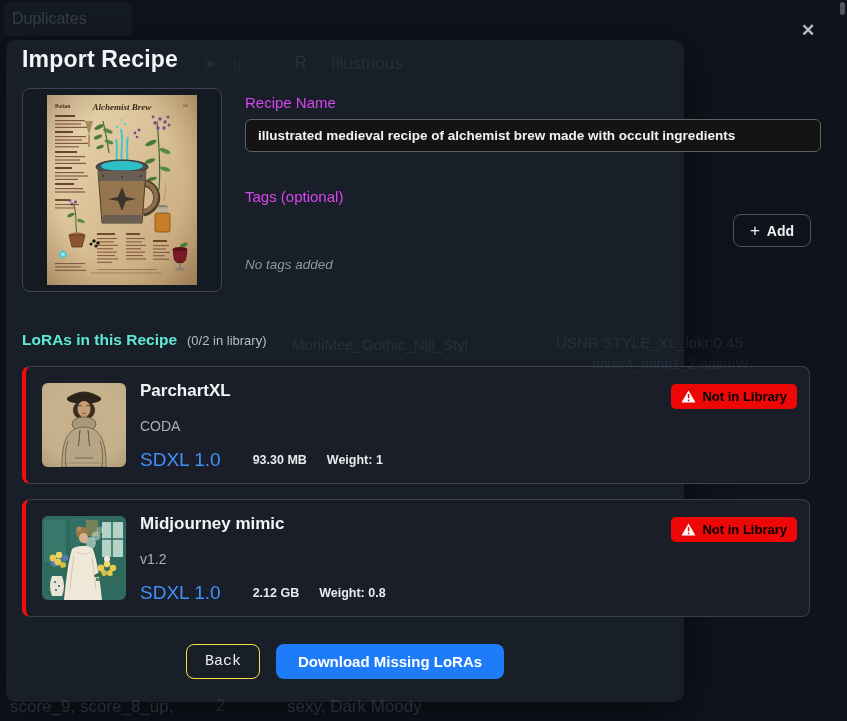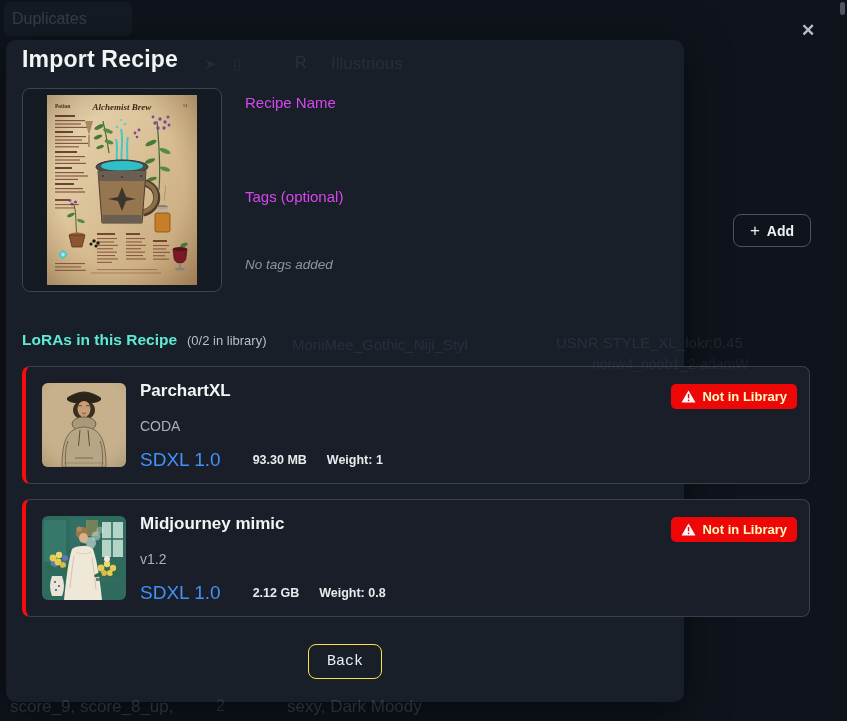--- a/index.html
+++ b/index.html
@@ -87,21 +87,21 @@
   .lora-thumb { position:absolute; left:16px; top:16px; width:84px; height:84px; border-radius:6px; overflow:hidden; }
   .lora-thumb svg { display:block; }
   .lora-name { position:absolute; left:114px; top:14px; font-size:17px; font-weight:700; color:#f2f3f5; }
   .lora-version { position:absolute; left:114px; top:51px; font-size:14px; color:#a9afb9; }
   .lora-meta { position:absolute; left:114px; top:82px; display:flex; align-items:center; }
   .base-model { color:#4292f7; font-size:19px; cursor:pointer; }
   .lora-size { margin-left:32px; font-size:12.5px; font-weight:700; color:#e9eaec; }
   .lora-weight { margin-left:20px; font-size:12.5px; font-weight:700; color:#e9eaec; }
   .badge {
     position:absolute; right:12px; top:17px; height:25px; padding:0 10px;
-    background:#ee0707; border-radius:5px; color:#fef9c3;
+    background:#ee0707; border-radius:5px; color:#000000;
     display:flex; align-items:center; gap:6px; font-size:13px; font-weight:700;
   }
 
   .footer { position:absolute; left:0; right:0; top:604px; display:flex; justify-content:center; gap:16px; }
   .back-btn {
     height:35px; padding:0 18px; background:transparent; border:1px solid #fde047;
     border-radius:8px; color:#eceef0; font-size:15px; cursor:pointer;
     font-family:Liberation Mono, monospace;
   }
   .download-btn {
@@ -282,20 +282,21 @@
         <rect x="8" y="168" width="30" height="1.1"></rect>
           <rect x="8" y="171.4" width="26" height="1.1"></rect>
           <rect x="8" y="174.8" width="31" height="1.1"></rect>
         <rect x="50" y="174" width="60" height="1.1" opacity=".6"></rect>
           <rect x="44" y="177.4" width="70" height="1.1" opacity=".5"></rect>
       </g>
     </svg>
   </div>
 
   <label class="field-label lbl-name">Recipe Name</label>
+  <input class="text-input name-input" type="text" value="illustrated medieval recipe of alchemist brew made with occult ingredients" style="">
 
   <label class="field-label lbl-tags">Tags (optional)</label>
   <button class="add-btn">
     <span class="plus">+</span>
     <span>Add</span>
   </button>
   <div class="no-tags">No tags added</div>
 
   <div class="section-row">
     <span class="section-title">LoRAs in this Recipe</span>
@@ -400,15 +401,16 @@
         <path d="M7.5 0.5 L14.5 12.5 H0.5 Z" fill="#ffffff"></path>
         <rect x="6.8" y="4" width="1.5" height="4.3" fill="#ee0707"></rect>
         <rect x="6.8" y="9.6" width="1.5" height="1.6" fill="#ee0707"></rect>
       </svg>
       <span>Not in Library</span>
     </div>
   </div>
 
   <div class="footer">
     <button class="back-btn">Back</button>
+    <button class="download-btn">Download Missing LoRAs</button>
   </div>
 
 </div>
 
 </body></html>

